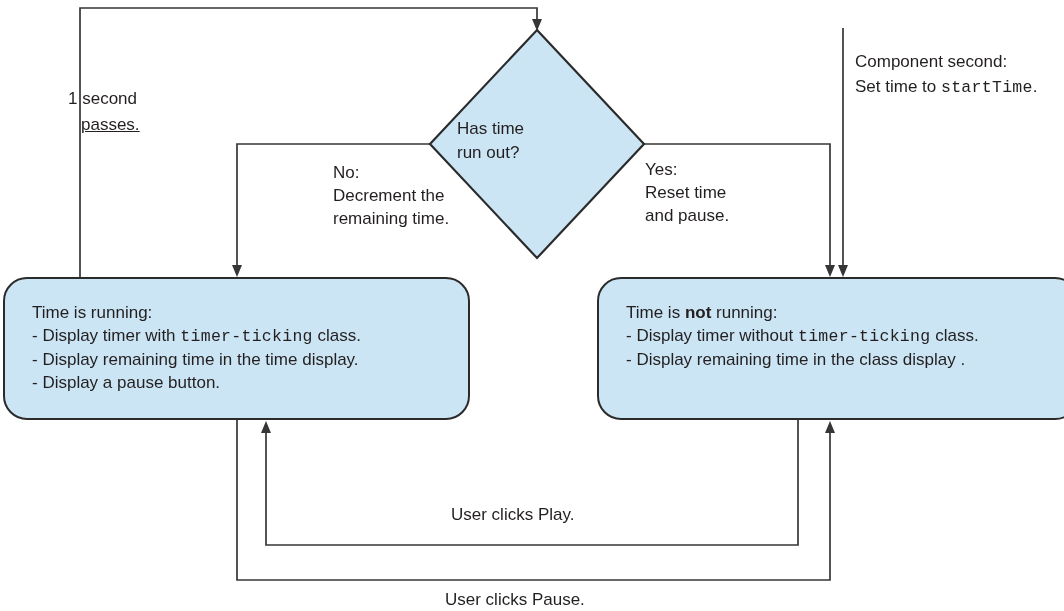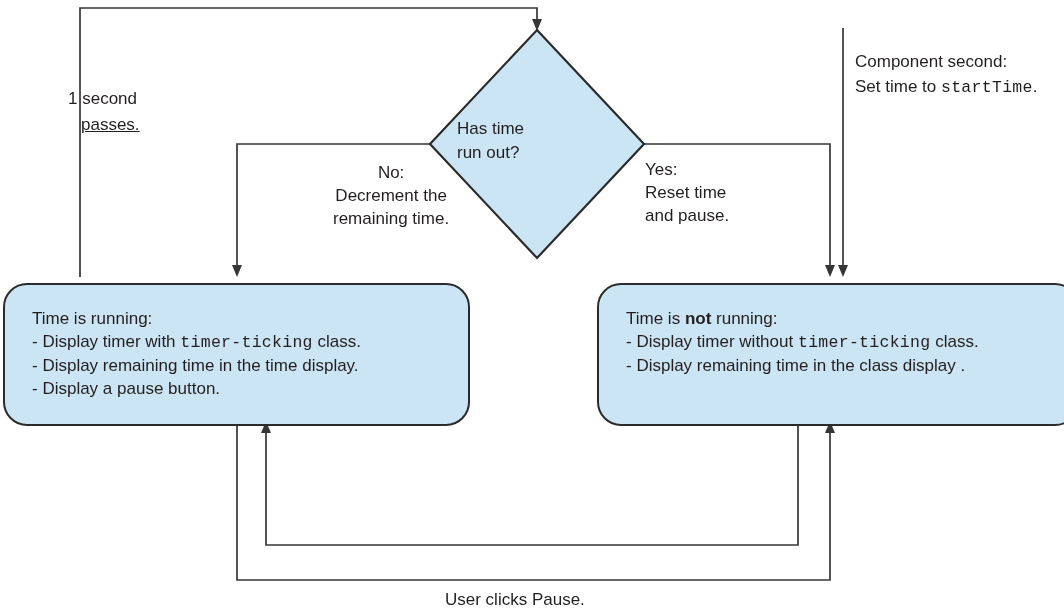--- a/index.html
+++ b/index.html
@@ -23,21 +23,21 @@
   .wire { stroke: var(--line-stroke); stroke-width: 1.7; fill: none; }
   .shape { fill: var(--shape-fill); stroke: var(--shape-stroke); stroke-width: 2.2; }
   .arrowhead { fill: var(--line-stroke); stroke: none; }
   .label { position: absolute; line-height: 23px; white-space: nowrap; }
   .state-box {
     position: absolute;
     box-sizing: border-box;
     background: var(--shape-fill);
     border: 2px solid var(--shape-stroke);
     border-radius: 24px;
-    top: 283px;
+    top: 277px;
     height: 143px;
     padding: 22px 10px 0 27px;
     line-height: 23px;
   }
   .state-box .line { white-space: nowrap; }
   code, .code {
     font-family: "Liberation Mono", monospace;
     font-size: 0.97em;
     letter-spacing: 0.3px;
     font-style: normal;
@@ -81,21 +81,21 @@
   <div class="label" style="left:68px; top:86px; line-height:26px;">
     <div>1 second</div>
     <div style="padding-left:13px;text-decoration:underline;">passes.</div>
   </div>
 
   <div class="label" style="left:855px; top:49px; line-height:25px;">
     <div>Component second:</div>
     <div><span>Set time to </span><code>startTime</code><span>.</span></div>
   </div>
 
-  <div class="label" style="left:333px; top:161px;text-align:center;">
+  <div class="label" style="left:333px; top:161px;">
     <div>No:</div>
     <div>Decrement the</div>
     <div>remaining time.</div>
   </div>
 
   <div class="label" style="left:645px; top:158px;">
     <div>Yes:</div>
     <div>Reset time</div>
     <div>and pause.</div>
   </div>
@@ -106,16 +106,17 @@
     <div class="line">- Display remaining time in the time display.</div>
     <div class="line">- Display a pause button.</div>
   </div>
 
   <div class="state-box" style="left:597px; width:482px;">
     <div class="line"><span>Time is </span><b>not</b><span> running:</span></div>
     <div class="line"><span>- Display timer without </span><code>timer-ticking</code><span> class.</span></div>
     <div class="line">- Display remaining time in the class display .</div>
   </div>
 
+  <div class="label center" style="left:451px; top:503px; width:200px;">User clicks Play.</div>
 
   <div class="label center" style="left:445px; top:588px; width:200px;">User clicks Pause.</div>
 
 </div>
 
 </body></html>

